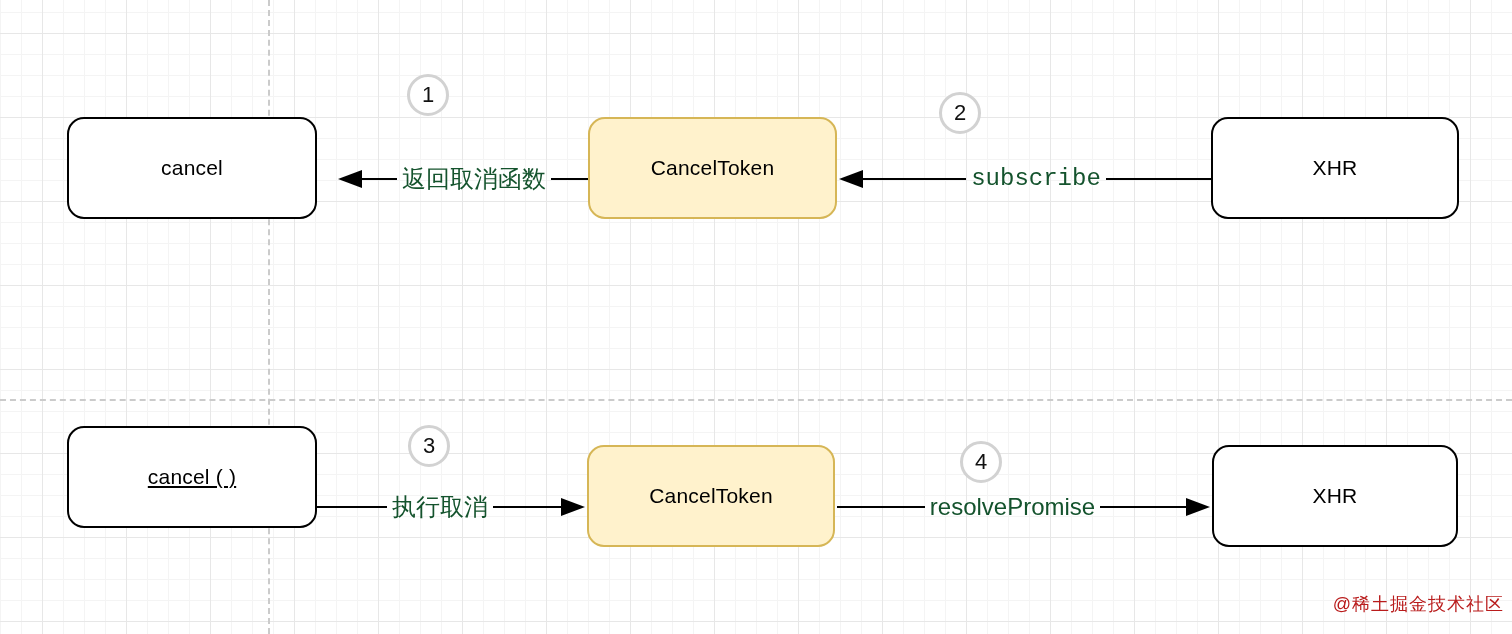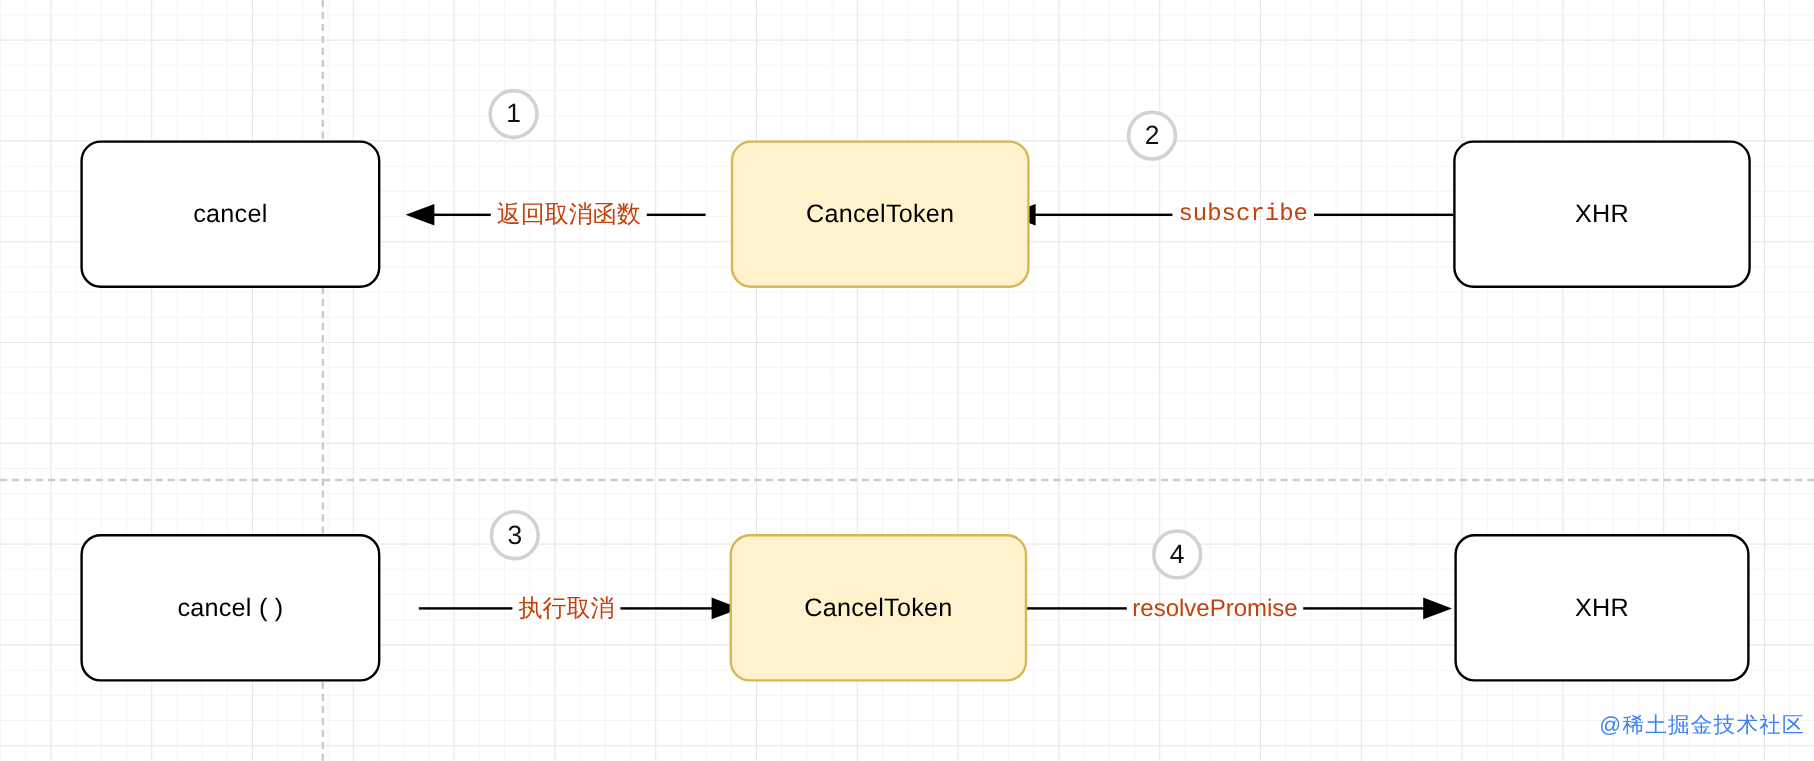--- a/index.html
+++ b/index.html
@@ -19,33 +19,32 @@
   }
 
   
   .guide { position: absolute; z-index: 1; }
   .guide-v { left: 268px; top: 0; height: 634px; width: 0; border-left: 2px dashed #cbcbcb; }
   .guide-h { top: 399px; left: 0; width: 1512px; height: 0; border-top: 2px dashed #cbcbcb; }
 
   
   .node {
     position: absolute; z-index: 3;
-    width: 250px; height: 123px;
+    width: 250px; height: 102px;
     box-sizing: border-box;
     border: 2px solid #000000;
     border-radius: 17px;
     background: #ffffff;
     display: flex; align-items: center; justify-content: center;
     font-size: 21px; color: #000000;
     letter-spacing: 0.2px;
   }
   .node.token {
     background: #fff2cc;
     border: 2px solid #d6b656;
-    margin-left: 21px;
   }
 
   
   .step {
     position: absolute; z-index: 3;
     width: 42px; height: 42px;
     box-sizing: border-box;
     border: 3px solid #d2d2d2;
     border-radius: 50%;
     background: #ffffff;
@@ -56,35 +55,35 @@
   
   .arrow {
     position: absolute; z-index: 2;
     height: 24px;
     display: flex; align-items: center;
   }
   .arrow .seg { flex: 1 1 0; height: 2.5px; background: #000000; }
   .arrow .edge-label {
     flex: 0 0 auto;
     padding: 0 5px;
-    font-size: 20px;
-    color: #c2410c;
+    font-size: 24px;
+    color: #14532d;
     white-space: nowrap;
     line-height: 24px;
   }
   .arrow .head { flex: 0 0 auto; width: 0; height: 0; }
   .arrow .head-left  { border-top: 9px solid transparent; border-bottom: 9px solid transparent; border-right: 24px solid #000000; margin-right: -2px; }
   .arrow .head-right { border-top: 9px solid transparent; border-bottom: 9px solid transparent; border-left: 24px solid #000000; margin-left: -2px; }
 
   
   .watermark {
     position: absolute; z-index: 4;
     right: 8px; top: 592px;
     font-size: 18px;
-    color: #3b82f6;
+    color: #b91c1c;
     letter-spacing: 1px;
   }
 </style>
 </head>
 <body>
 
 <div class="guide guide-v"></div>
 <div class="guide guide-h"></div>
 
 <div class="node" style="left:67px; top:117px;">
@@ -114,41 +113,41 @@
   <span class="seg"></span>
 </div>
 
 <div class="arrow" style="left:839px; top:167px; width:372px;font-family:Liberation Mono, monospace;">
   <span class="head head-left"></span>
   <span class="seg"></span>
   <span class="edge-label">subscribe</span>
   <span class="seg"></span>
 </div>
 
-<div class="node" style="left:67px; top:445px;">
+<div class="node" style="left:67px; top:426px;text-decoration:underline;">
   <span>cancel ( )</span>
 </div>
 
 <div class="node token" style="left:587px; top:445px; width:248px;">
   <span>CancelToken</span>
 </div>
 
 <div class="node" style="left:1212px; top:445px; width:246px;">
   <span>XHR</span>
 </div>
 
 <div class="step" style="left:408px; top:425px;">
   <span>3</span>
 </div>
 
 <div class="step" style="left:960px; top:441px;">
   <span>4</span>
 </div>
 
-<div class="arrow" style="left:317px; top:495px; width:268px;padding-left:32px;">
+<div class="arrow" style="left:317px; top:495px; width:268px;">
   <span class="seg"></span>
   <span class="edge-label">执行取消</span>
   <span class="seg"></span>
   <span class="head head-right"></span>
 </div>
 
 <div class="arrow" style="left:837px; top:495px; width:373px;text-align:right;">
   <span class="seg"></span>
   <span class="edge-label">resolvePromise</span>
   <span class="seg"></span>

